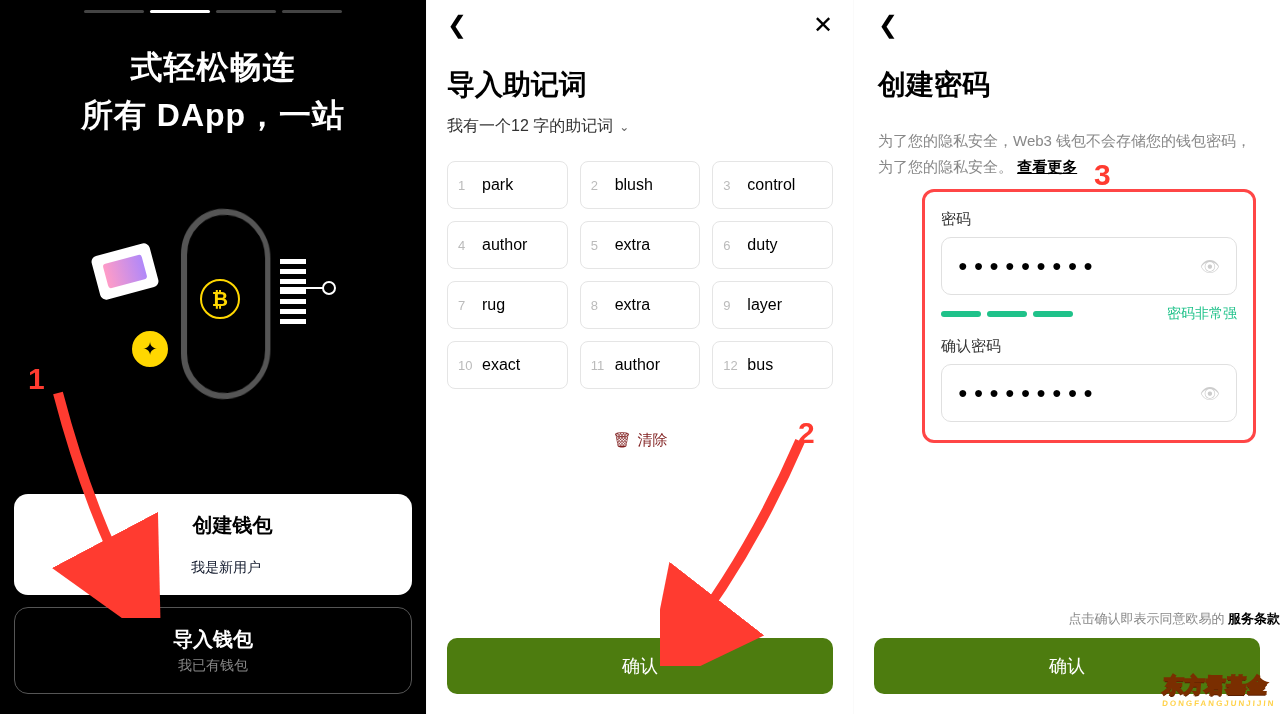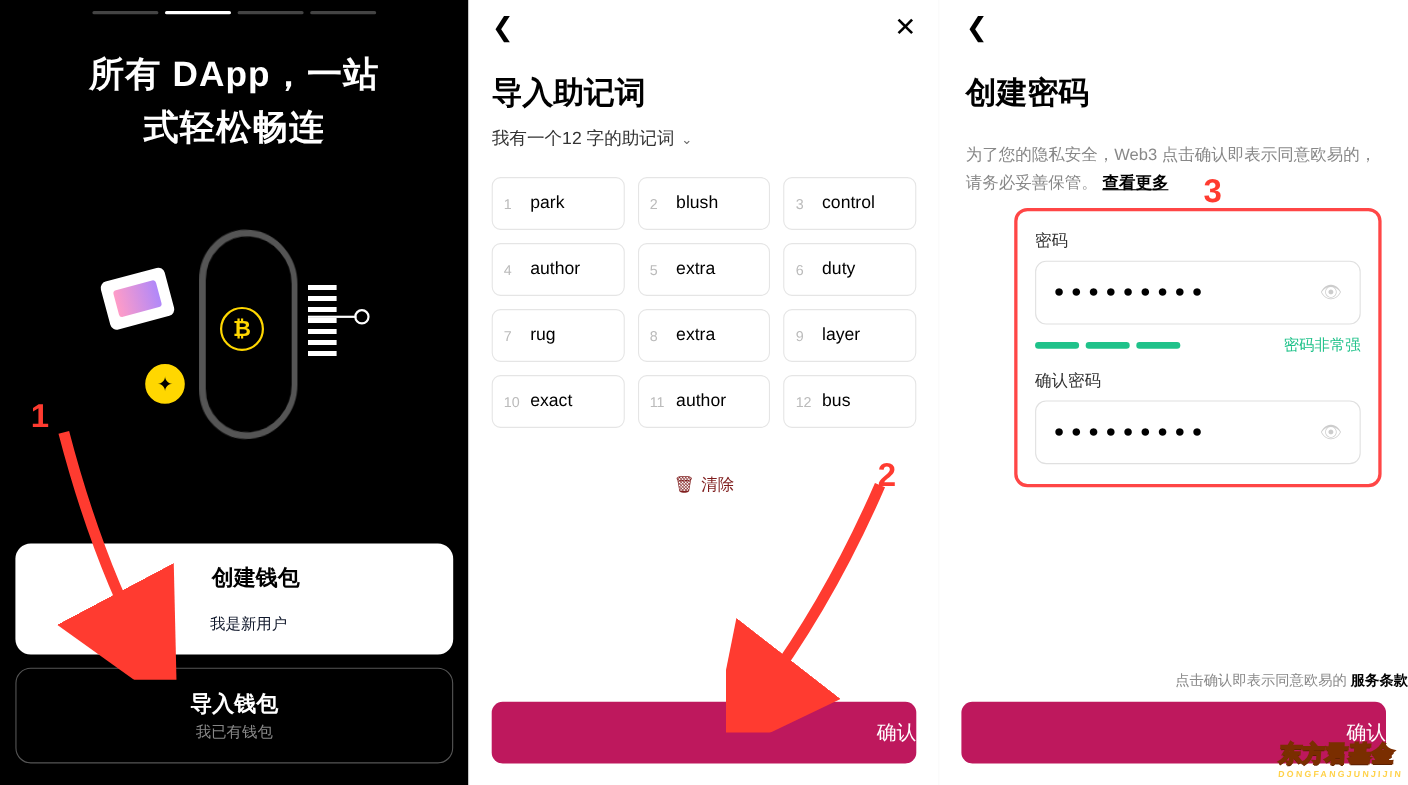--- a/index.html
+++ b/index.html
@@ -43,21 +43,21 @@
   .close-x { cursor:pointer; font-weight:300;}
   .h2 { font-size:28px; font-weight:600; margin-top:16px;}
   .selector { margin-top:12px; font-size:16px; color:#333; display:flex; align-items:center; gap:6px; cursor:pointer;}
   .drop-ic { font-size:12px; color:#666;}
   .grid { margin-top:24px; display:grid; grid-template-columns:repeat(3,1fr); gap:12px;}
   .cell { border:1px solid #e5e5e5; border-radius:8px; height:48px; display:flex; align-items:center; padding:0 10px; gap:8px;}
   .cell .n { color:#bbb; font-size:13px; width:16px; text-align:left;}
   .cell .w { font-size:16px;}
   .clear-row { text-align:center; margin-top:42px; font-size:15px; color:#7f1d1d; cursor:pointer;}
   .clear-row .ic{ margin-right:6px;}
-  .confirm-btn { position:absolute; bottom:20px; left:20px; right:20px; background:#be185d; color:#fff; text-align:right; height:56px; line-height:56px; border-radius:10px; font-size:18px; cursor:pointer;}
+  .confirm-btn { position:absolute; bottom:20px; left:20px; right:20px; background:#4d7c0f; color:#fff; text-align:center; height:56px; line-height:56px; border-radius:10px; font-size:18px; cursor:pointer;}
   
   
   .p3 { width:427px; background:#fff; padding:0 24px; border-left:1px solid #fafafa;}
   .desc { font-size:15px; color:#888; margin-top:24px; line-height:1.7;}
   .desc .link{ color:#000; font-weight:600; text-decoration:underline; cursor:pointer;}
   .highlight-box { border:3px solid #ff4646; border-radius:12px; padding:12px 16px 18px; margin-top:10px;margin-left:44px;}
   .lbl { font-size:15px; color:#333; margin-top:6px; margin-bottom:8px;}
   .pw-field { border:1px solid #e0e0e0; border-radius:10px; height:58px; display:flex; align-items:center; padding:0 16px; justify-content:space-between;}
   .dots { letter-spacing:6px; font-size:16px;}
   .eye { color:#ccc; cursor:pointer;}
@@ -82,22 +82,22 @@
 <div class="wrap">
 
   <div class="panel p1">
     <div class="progress">
       <span></span>
         <span class="active"></span>
         <span></span>
         <span></span>
     </div>
     <div class="headline">
+      <div>式轻松畅连</div>
       <div>所有 DApp，一站</div>
-      <div>式轻松畅连</div>
     </div>
     <div class="illus">
       <div class="ring"></div>
       <div class="card-pic">
           <span></span>
         </div>
       <div class="coin-b"></div>
       <div class="coin-y"></div>
       <div class="qr"></div>
       <div class="orbit-line"></div>
@@ -181,21 +181,21 @@
     <div class="confirm-btn">确认</div>
   </div>
 
   <div class="panel p3">
     <div class="topbar">
       <span class="chev">❮</span>
       <span></span>
     </div>
     <div class="h2">创建密码</div>
     <div class="desc">
-      <span>为了您的隐私安全，Web3 点击确认即表示同意欧易的，请务必妥善保管。</span>
+      <span>为了您的隐私安全，Web3 钱包不会存储您的钱包密码，为了您的隐私安全。</span>
       <span class="link">查看更多</span>
     </div>
 
     <div class="highlight-box">
       <div class="lbl">密码</div>
       <div class="pw-field">
         <span class="dots">●●●●●●●●●</span>
         <span class="eye">👁</span>
       </div>
       <div class="strength-row">

